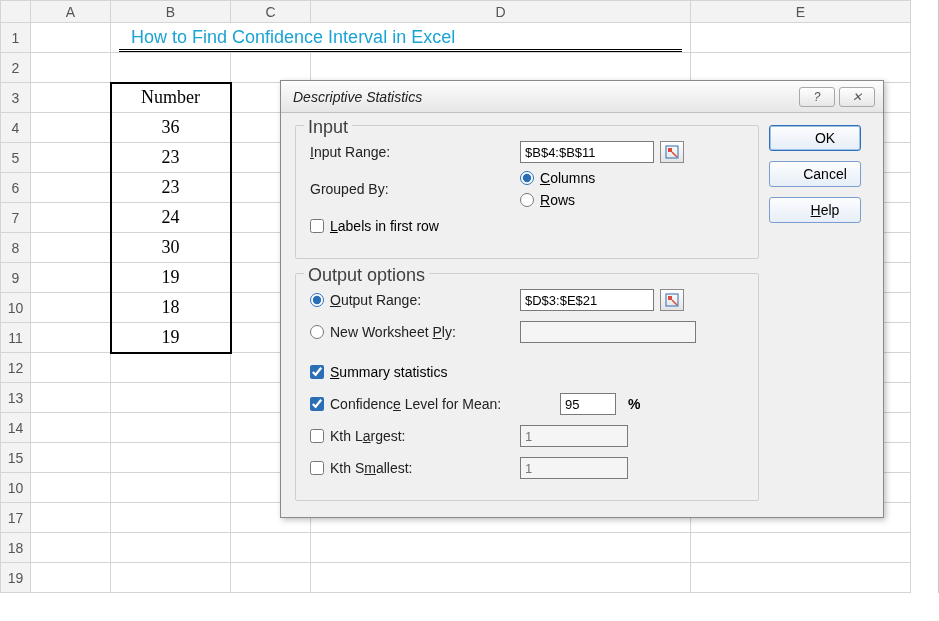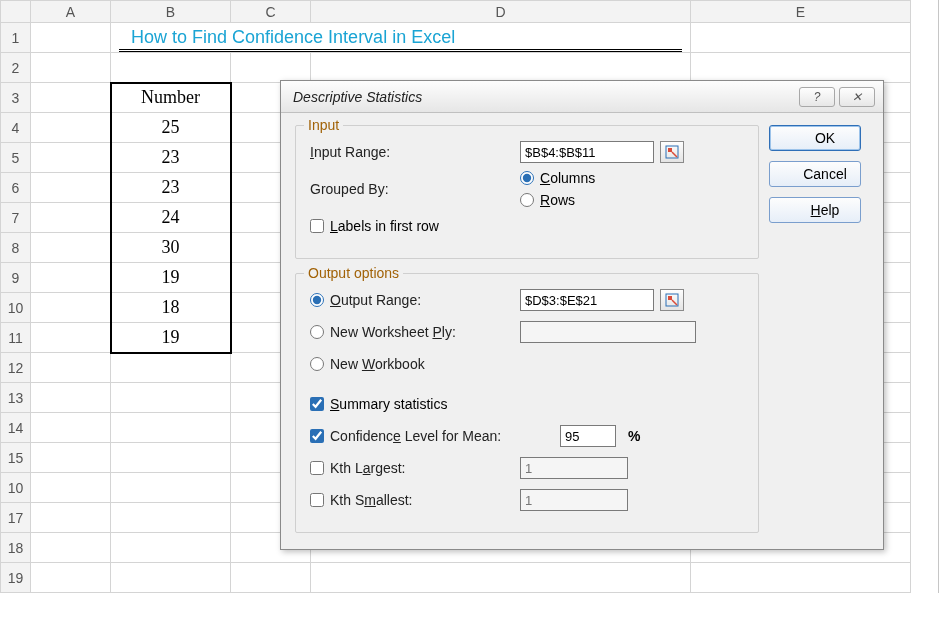--- a/index.html
+++ b/index.html
@@ -116,22 +116,22 @@
     padding: 12px 14px 14px 14px;
     margin-bottom: 14px;
     position: relative;
     background: #f0f0f0;
   }
   .groupbox > .legend {
     position: absolute;
     top: -9px; left: 8px;
     background: #f0f0f0;
     padding: 0 4px;
-    color: #a16207;
-    font-size: 14px;
+    color: #404040;
+    font-size: 18px;
   }
 
   .row {
     display: flex;
     align-items: center;
     min-height: 28px;
     margin-bottom: 4px;
   }
   .row .lbl { flex: 0 0 210px; color: #222; }
   .row .ctl { flex: 1; display: flex; align-items: center; gap: 6px; }
@@ -228,21 +228,21 @@
           <th class="rowhdr">3</th>
           <td></td>
           <td class="number-box-cell nb-header nb-top nb-left nb-right">Number</td>
           <td></td>
           <td></td>
           <td></td>
         </tr>
         <tr>
           <th class="rowhdr">4</th>
           <td></td>
-          <td class="number-box-cell nb-left nb-right">25</td>
+          <td class="number-box-cell nb-left nb-right">36</td>
           <td></td>
           <td></td>
           <td></td>
         </tr>
         <tr>
           <th class="rowhdr">5</th>
           <td></td>
           <td class="number-box-cell nb-left nb-right">23</td>
           <td></td>
           <td></td>
@@ -435,26 +435,20 @@
         <div class="row">
           <span class="lbl" style="display:flex;align-items:center;flex:0 0 210px;">
             <input type="radio" class="radio" name="out" style="">
             <span>New Worksheet <u class="ak">P</u>ly:</span>
           </span>
           <div class="ctl">
             <input class="txt w170" disabled="" value="" style="">
           </div>
         </div>
 
-        <div class="row">
-          <span class="lbl" style="display:flex;align-items:center;">
-            <input type="radio" class="radio" name="out" style="">
-            <span>New <u class="ak">W</u>orkbook</span>
-          </span>
-        </div>
 
         <div style="height:8px"></div>
 
         <div class="row">
           <label style="display:flex;align-items:center;">
             <input type="checkbox" class="check" checked="" style="">
             <span><u class="ak">S</u>ummary statistics</span>
           </label>
         </div>
 

